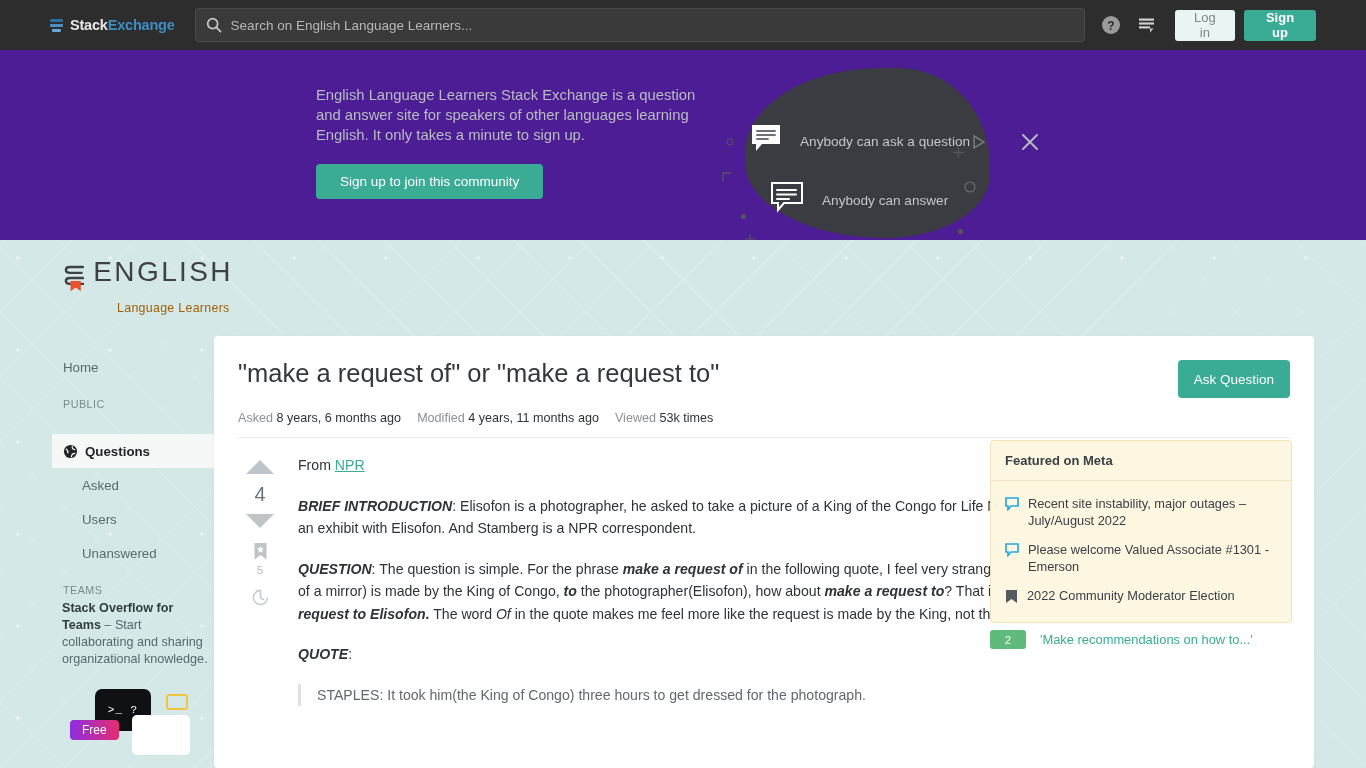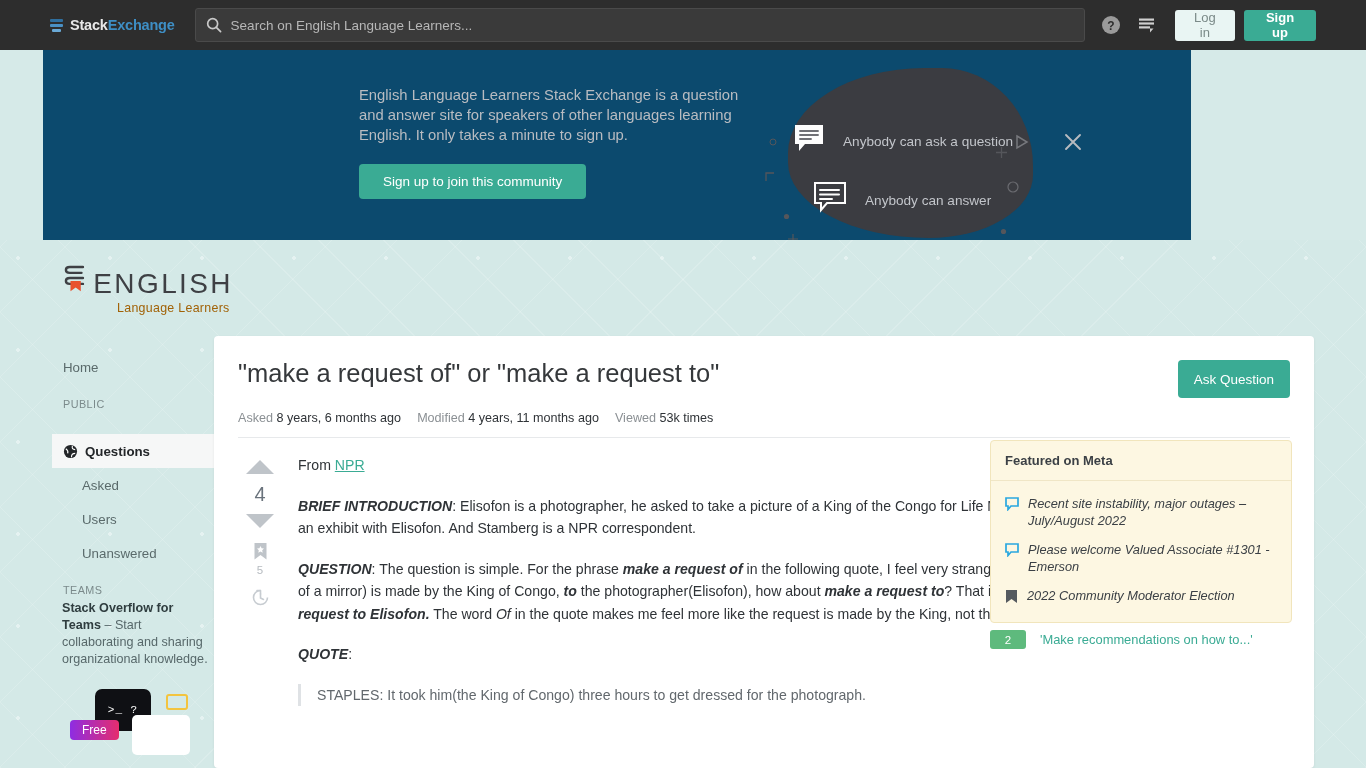--- a/index.html
+++ b/index.html
@@ -42,22 +42,22 @@
     font-size: 13px; cursor: pointer; font-family: "Liberation Sans", sans-serif;
   }
   #btn-signup {
     margin-left: 9px; margin-right: 50px; background: #3aab94; color: #fff;
     border: none; border-radius: 3px; height: 31px; padding: 0 13px;
     font-size: 13px; font-weight: 700; cursor: pointer; font-family: "Liberation Sans", sans-serif;
   }
 
   
   #hero {
-    position: absolute; top: 50px; left: 0; width: 1148px; height: 190px;
-    background: #0c4a6e; overflow: hidden; margin-left: 43px;
+    position: absolute; top: 50px; left: 0; width: 1366px; height: 190px;
+    background: #4c1d95; overflow: hidden;
   }
   #hero-blob {
     position: absolute; left: 745px; top: 18px; width: 245px; height: 170px;
     background: #3b3c41; border-radius: 60% 40% 46% 62% / 54% 62% 40% 48%;
   }
   .hero-deco { position: absolute; }
   #hero-left { position: absolute; left: 316px; top: 35px; width: 380px; }
   #hero-text { color: #b9bcc1; font-size: 14.8px; line-height: 20px; }
   #btn-join {
     margin-top: 19px; background: #3aab94; color: #fff; border: none;
@@ -160,21 +160,21 @@
     color: #62686d; font-size: 14.1px; line-height: 22px;
   }
 
   
   #rail { position: absolute; left: 990px; top: 440px; width: 302px; }
   #meta-box { background: #fdf7e2; border: 1px solid #f1e5bc; border-radius: 4px; }
   #meta-box h3 {
     font-size: 13px; font-weight: 700; color: #3b4045; padding: 12px 14px;
     border-bottom: 1px solid #f0e6c6;
   }
-  #meta-list { padding: 8px 14px 12px 14px; font-style: italic; }
+  #meta-list { padding: 8px 14px 12px 14px; }
   .meta-row { display: flex; gap: 9px; padding: 6px 0; cursor: pointer; align-items: flex-start; }
   .meta-row .t { font-size: 12.8px; color: #3b4045; line-height: 17px; }
 
   #related-title { font-size: 19px; color: #3b4045; margin: 24px 0 10px 0; font-weight: 400; }
   .rel-row { display: flex; align-items: center; gap: 14px; padding: 7px 0; cursor: pointer; }
   .rel-badge {
     background: #5eba7d; color: #fff; font-size: 11.5px; border-radius: 3px;
     min-width: 36px; height: 19px; display: flex; align-items: center; justify-content: center;
   }
   .rel-title { font-size: 12.9px; color: #3aab94; }
@@ -282,21 +282,21 @@
   <div id="hero-close">
     <svg width="20" height="20" viewBox="0 0 20 20">
       <path d="M3 3 L17 17 M17 3 L3 17" stroke="#b8bbc0" stroke-width="1.9" stroke-linecap="round"></path>
     </svg>
   </div>
 </div>
 
 <div id="page"></div>
 
 <div id="sitelogo">
-  <div style="display:flex;align-items:flex-end;">
+  <div style="display:flex;align-items:flex-start;">
     <svg width="48" height="40" viewBox="0 0 48 40">
       <path d="M34 5 H16 C9 5 9 13 16 13 H32 M34 20 H16 C9 20 9 28 16 28 H34" fill="none" stroke="#3e4044" stroke-width="3.2" stroke-linecap="round"></path>
       <polygon points="17,24 31,24 31,38 24,33 17,38" fill="#e8522f"></polygon>
     </svg>
     <span class="big">ENGLISH</span>
   </div>
   <div class="small">Language Learners</div>
 </div>
 
 <div id="sidebar">

